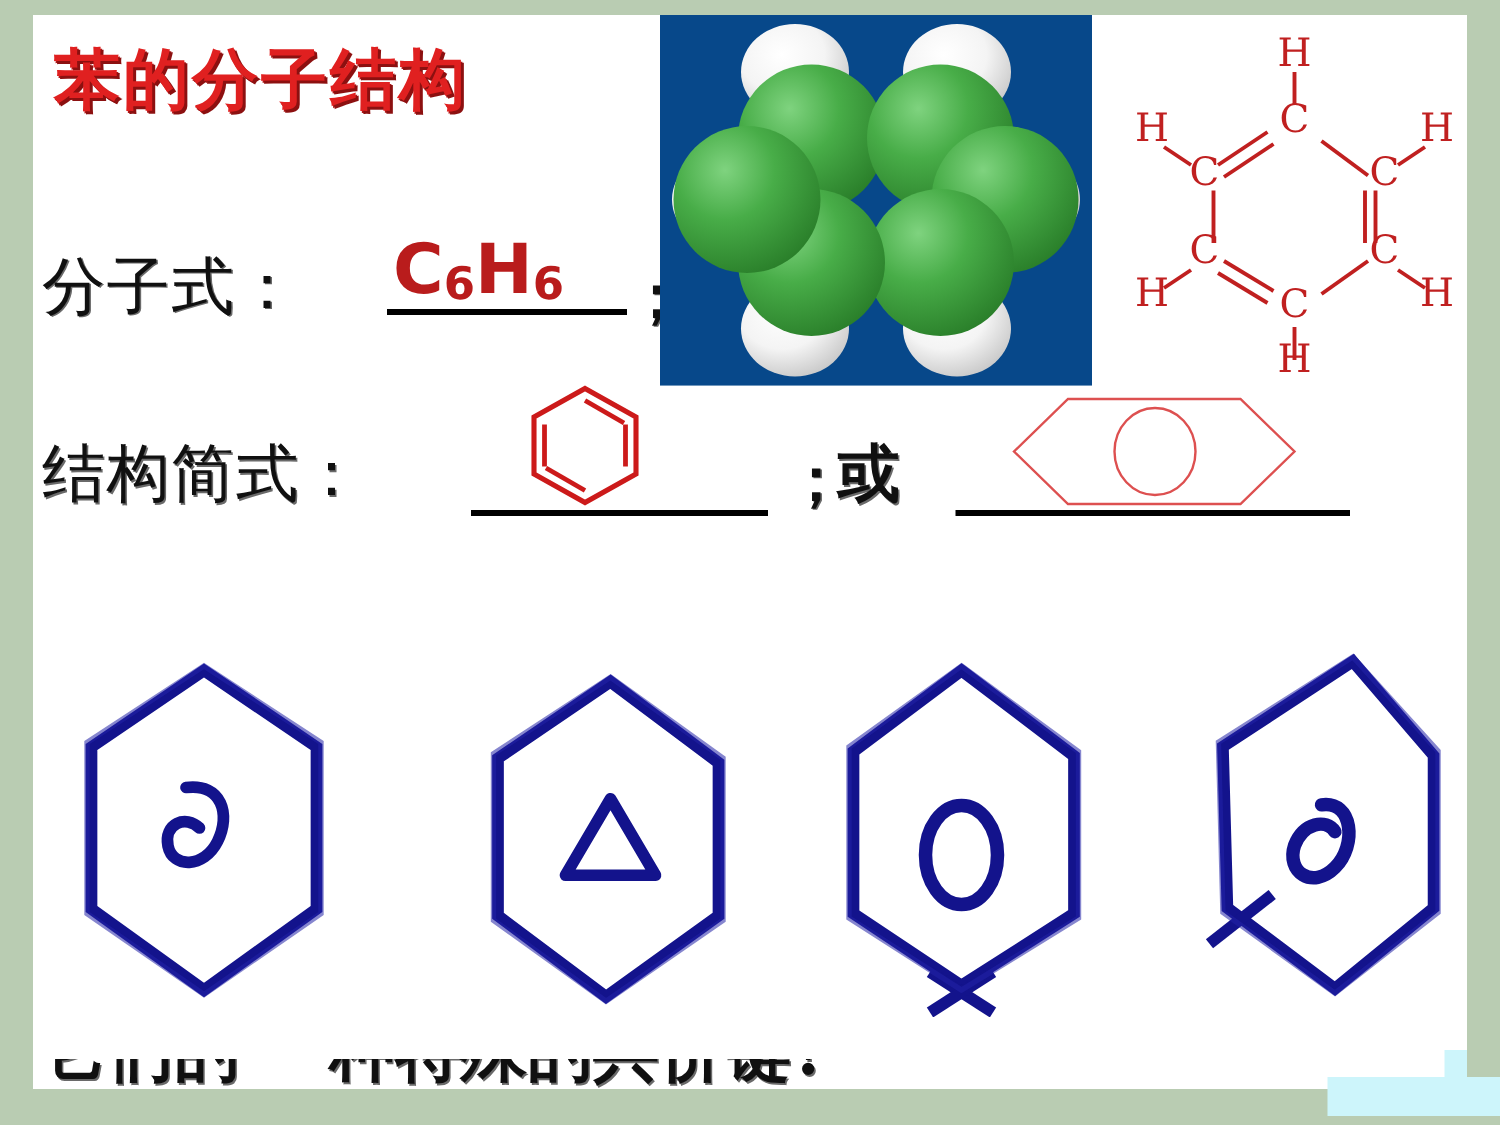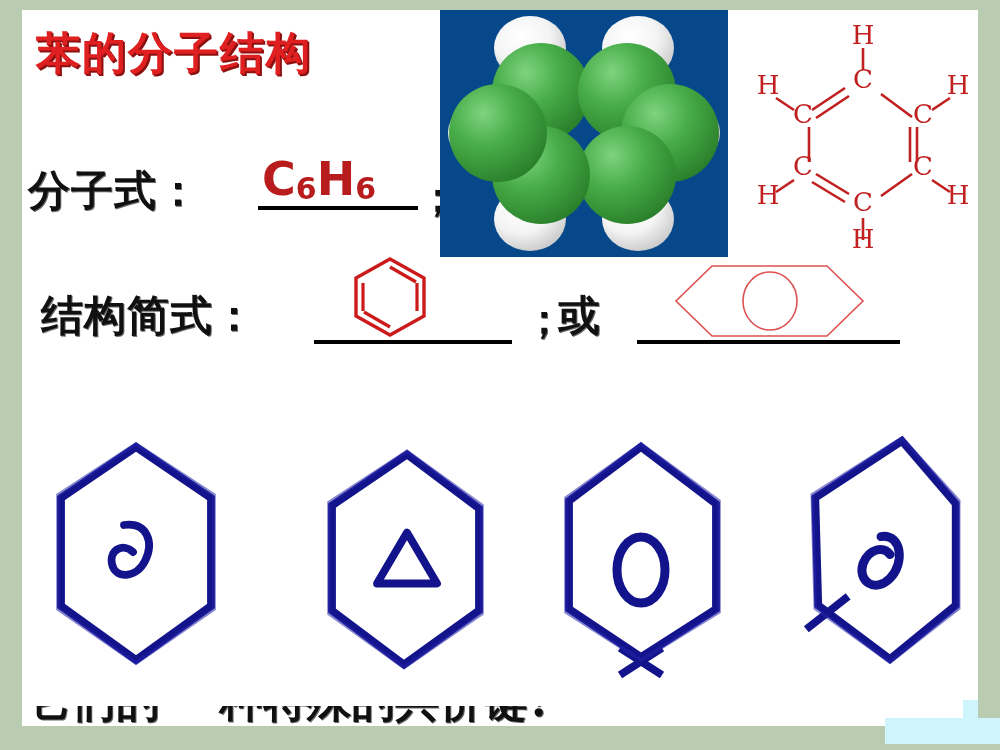--- a/index.html
+++ b/index.html
@@ -33,27 +33,27 @@
     font-weight:bold;font-size:44px;letter-spacing:2px;
     color:#e02020;
     text-shadow:2px 2px 0 #8c1010, 1px 1px 0 #b01818;
     white-space:nowrap;
   }
 
   
   .label{
     position:absolute;
     font-family:"DejaVu Serif","Liberation Serif",serif;
-    font-weight:bold;font-size:42px;letter-spacing:1px;
+    font-weight:normal;font-size:42px;letter-spacing:1px;
     color:#101010;
     text-shadow:1px 1px 0 #6a6a6a;
     white-space:nowrap;
   }
   .lbl-formula{left:28px;top:163px;}
-  .lbl-struct{left:28px;top:288px;margin-left:13px;}
+  .lbl-struct{left:28px;top:288px;}
 
   .semi{
     position:absolute;
     font-family:"DejaVu Serif","Liberation Serif",serif;
     font-weight:bold;font-size:40px;color:#101010;
     text-shadow:1px 1px 0 #6a6a6a;
   }
   .semi1{left:418px;top:170px;}
   .semi2{left:524px;top:292px;}
 

